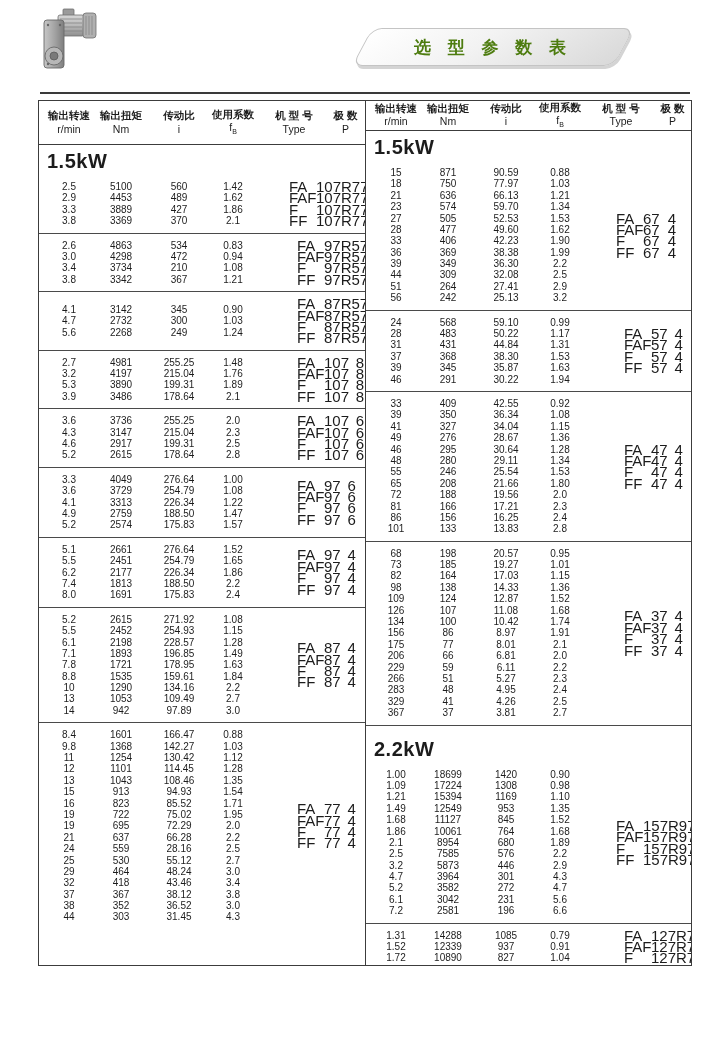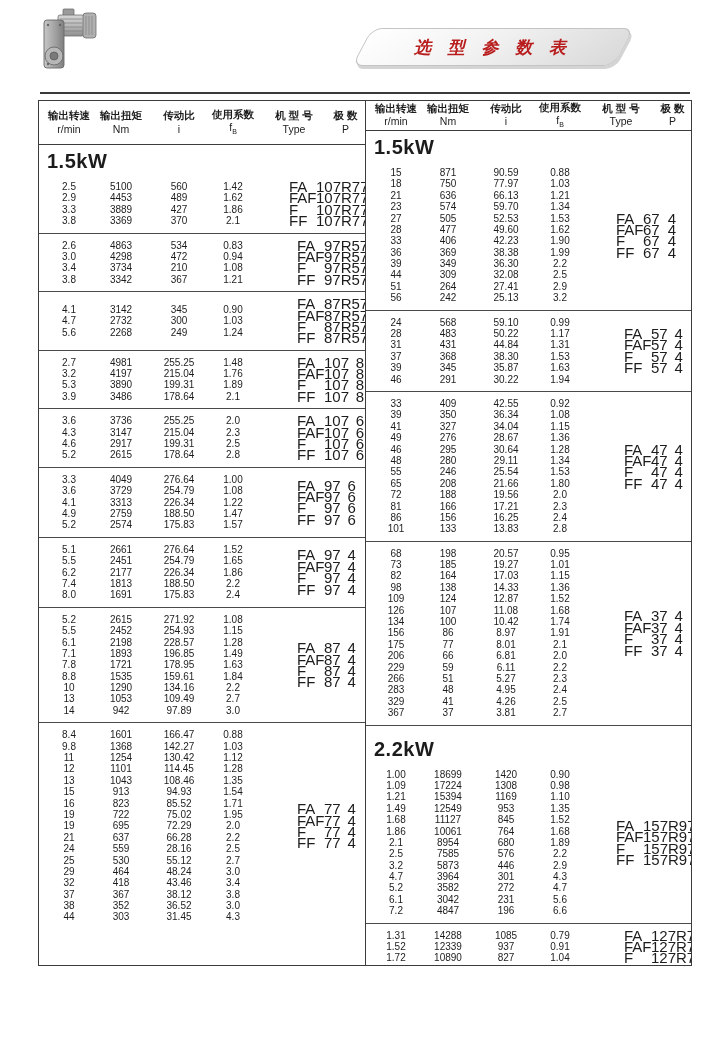--- a/index.html
+++ b/index.html
@@ -6,21 +6,21 @@
   .page{position:relative;width:710px;height:1050px;background:#ffffff;
         font-family:"Liberation Sans",sans-serif;color:#1c1c1c;overflow:hidden;}
   
   .motor{position:absolute;left:38px;top:6px;width:64px;height:70px;}
   
   .banner{position:absolute;left:362px;top:28px;width:262px;height:38px;}
   .banner-shape{position:absolute;inset:0;transform:skewX(-28deg);border-radius:10px;
         background:linear-gradient(135deg,#ffffff 0%,#f2f2f2 45%,#d9d9d9 100%);
         border:1px solid #c4c4c4;box-shadow:3px 3px 0 #d4d4d4;}
   .banner-text{position:absolute;inset:0;display:flex;align-items:center;justify-content:center;
-        font-size:17px;font-weight:bold;font-style:italic;letter-spacing:6px;color:#b91c1c;text-align:right;}
+        font-size:17px;font-weight:bold;letter-spacing:6px;color:#4d7c0f;text-align:right;}
   
   .rule{position:absolute;left:40px;top:92px;width:650px;height:2px;background:#3a3a3a;}
   
   .table{position:absolute;left:38px;top:100px;width:654px;height:866px;
          border:1.5px solid #3c3c3c;display:flex;box-sizing:border-box;}
   .half{width:50%;box-sizing:border-box;display:flex;flex-direction:column;overflow:hidden;}
   .half.rightside{border-left:1.5px solid #3c3c3c;}
   .half-header{height:44px;border-bottom:1px solid #3c3c3c;display:grid;
         grid-template-columns:48px 56px 60px 48px 74px 29px;align-items:center;
         padding:0 0 0 6px;box-sizing:border-box;}
@@ -1164,21 +1164,21 @@
                   <span class="cell">4.7</span>
                 </div>
                 <div class="row">
                   <span class="cell">6.1</span>
                   <span class="cell">3042</span>
                   <span class="cell">231</span>
                   <span class="cell">5.6</span>
                 </div>
                 <div class="row">
                   <span class="cell">7.2</span>
-                  <span class="cell">4847</span>
+                  <span class="cell">2581</span>
                   <span class="cell">196</span>
                   <span class="cell">6.6</span>
                 </div>
               </div>
               <div class="types">
                 <div class="trow">
                   <span class="tf">FA</span>
                   <span class="tm">157R97</span>
                   <span class="tp">4</span>
                 </div>

